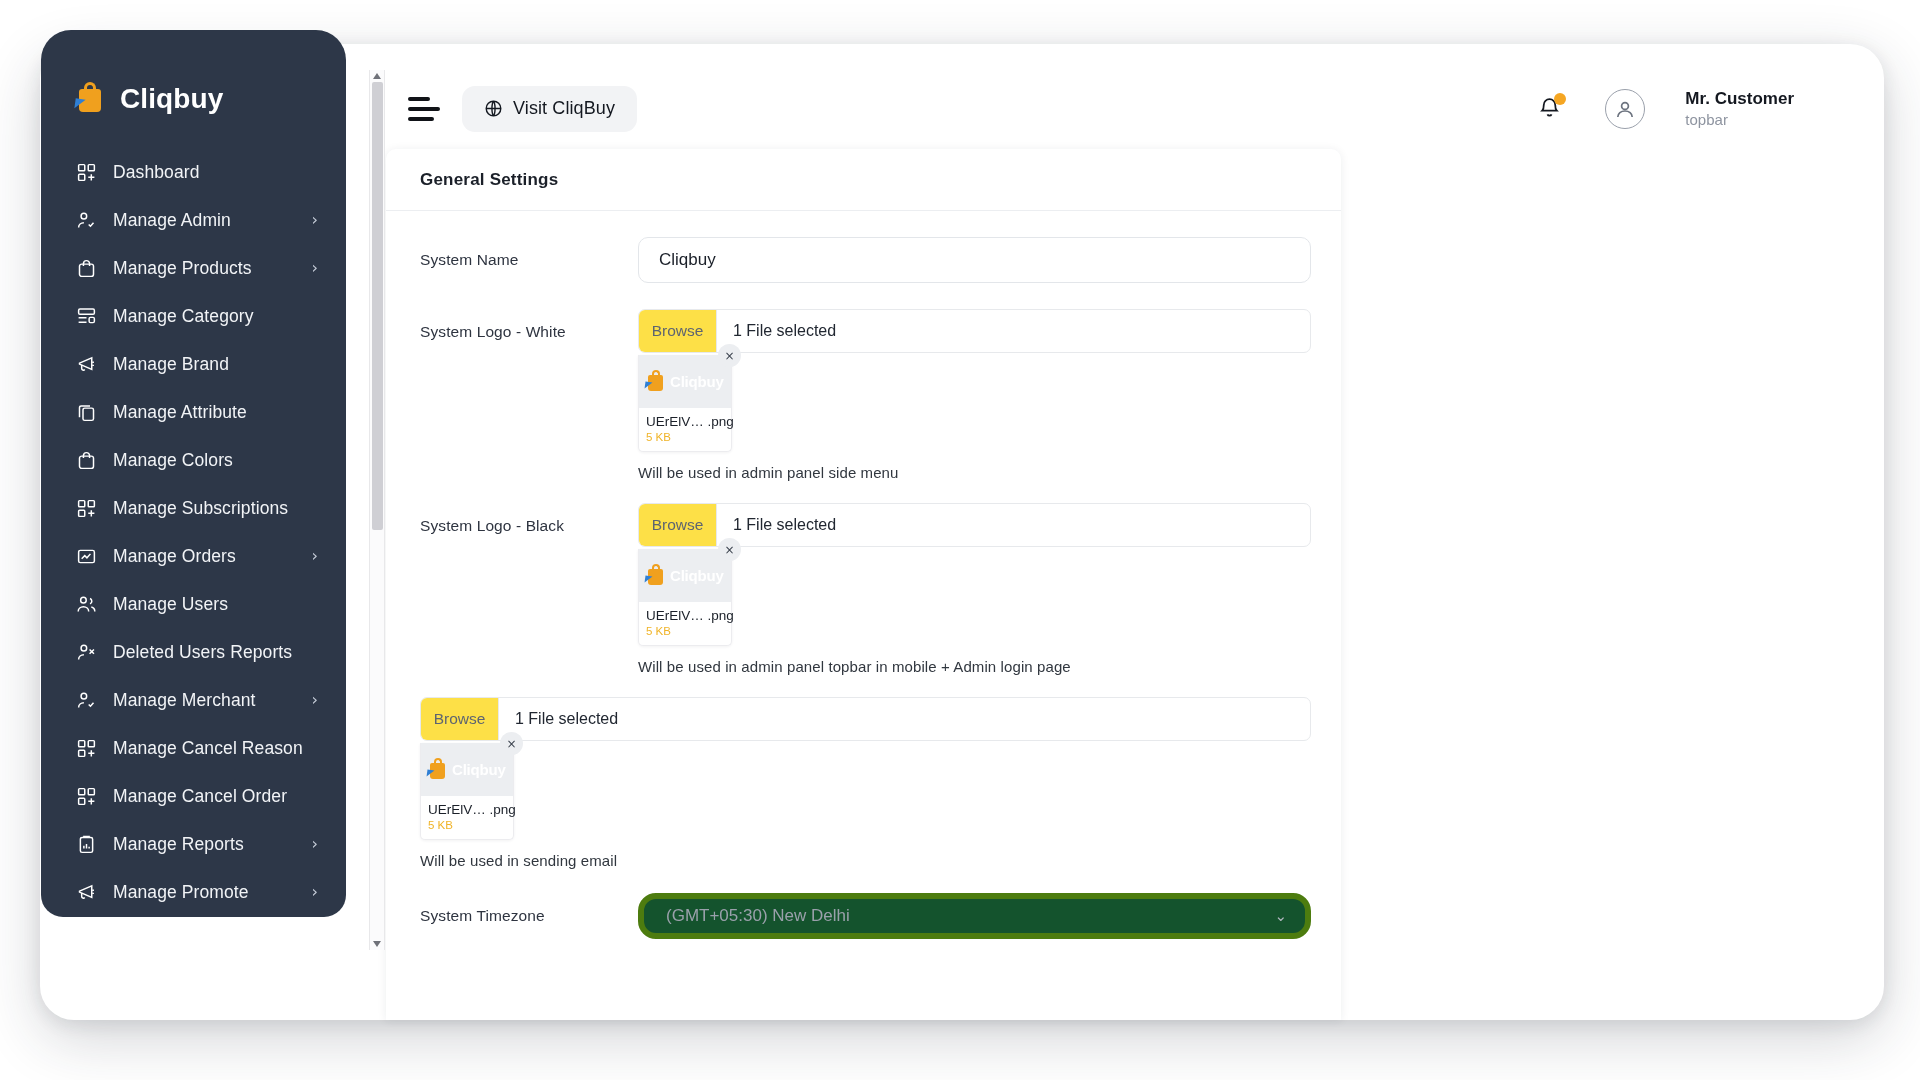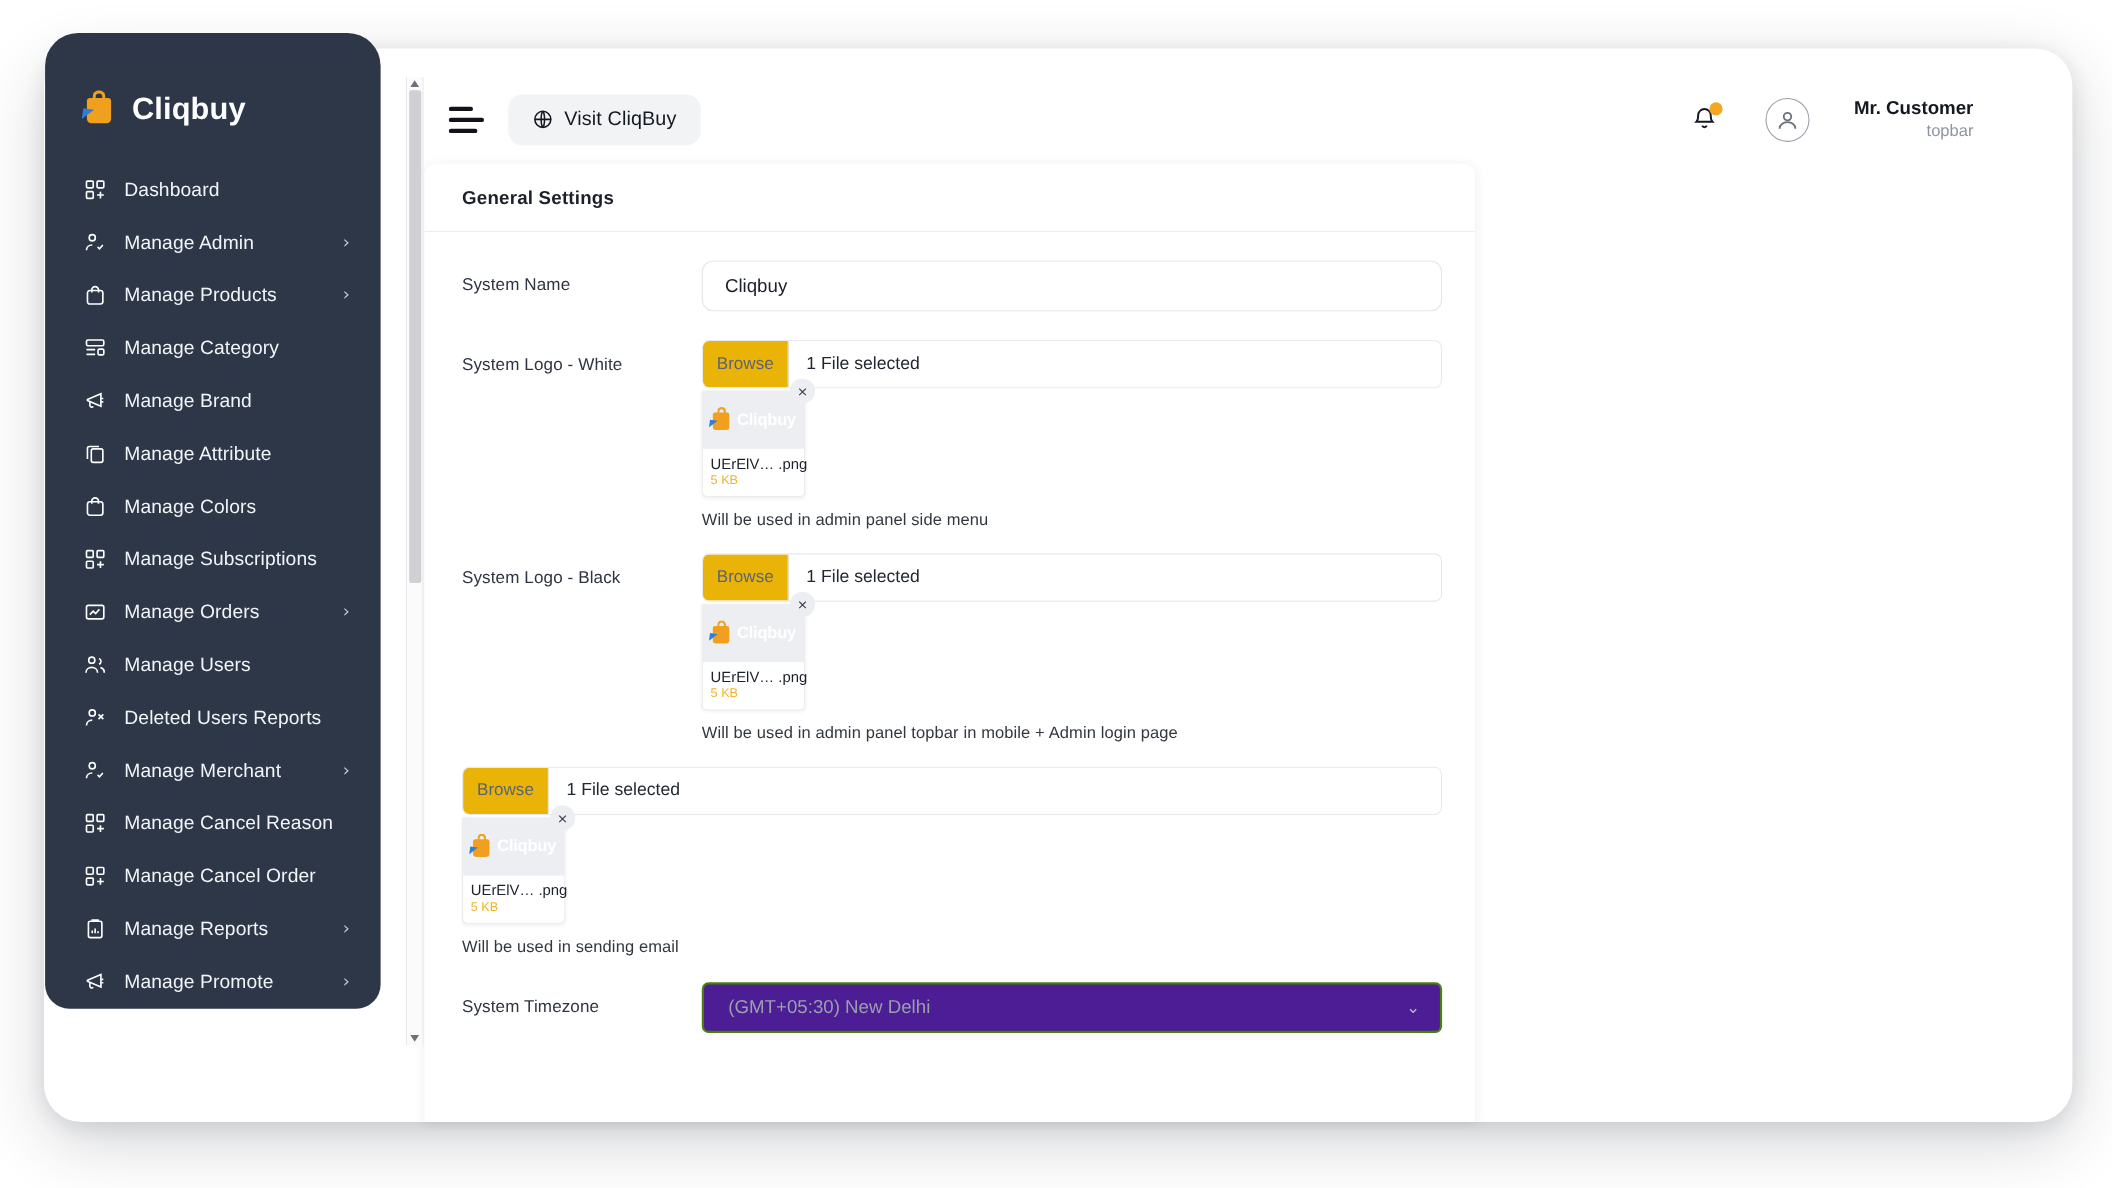--- a/index.html
+++ b/index.html
@@ -156,21 +156,20 @@
     font-family: inherit;
   }
   .visit-btn .label { font-size: 18px; color: #141820; letter-spacing: .1px; }
   .globe-icon { width: 19px; height: 19px; display: block; }
 
   .topbar-right {
     margin-left: auto;
     display: flex;
     align-items: center;
     gap: 40px;
-    text-align: right;
   }
   .bell-wrap { position: relative; width: 28px; height: 30px; cursor: pointer; }
   .bell-wrap svg { width: 25px; height: 27px; display: block; }
   .bell-dot {
     position: absolute; right: -1px; top: -1px;
     width: 12px; height: 12px;
     background: #f5a623;
     border-radius: 50%;
   }
   .avatar {
@@ -227,45 +226,45 @@
     font-size: 17px;
     color: #1b2029;
     font-family: inherit;
     background: #fff;
     outline: none;
   }
 
   .select-box {
     width: 100%;
     height: 46px;
-    border: 2px solid #4d7c0f;
-    border-radius: 6px;
+    border: 6px solid #4d7c0f;
+    border-radius: 18px;
     padding: 0 18px 0 22px;
     display: flex;
     align-items: center;
     cursor: pointer;
-    background: #4c1d95;
+    background: #14532d;
   }
   .select-value { font-size: 17px; color: #9aa0ab; }
   .select-caret { margin-left: auto; color: #b4b9c2; font-size: 15px; font-family: "DejaVu Sans", sans-serif; }
 
   
   .upload-wrap { width: 100%; }
   .upload-bar {
     display: flex;
     height: 44px;
     border: 1px solid #e7e9ec;
     border-radius: 7px;
     overflow: hidden;
     background: #fff;
   }
   .browse-btn {
     width: 78px;
     flex: 0 0 78px;
-    background: #eab308;
+    background: #fde047;
     border-right: 1px solid #e7e9ec;
     display: flex; align-items: center; justify-content: center;
     font-size: 15.5px;
     color: #5d6471;
     cursor: pointer;
   }
   .file-status {
     flex: 1;
     display: flex; align-items: center;
     padding-left: 16px;

